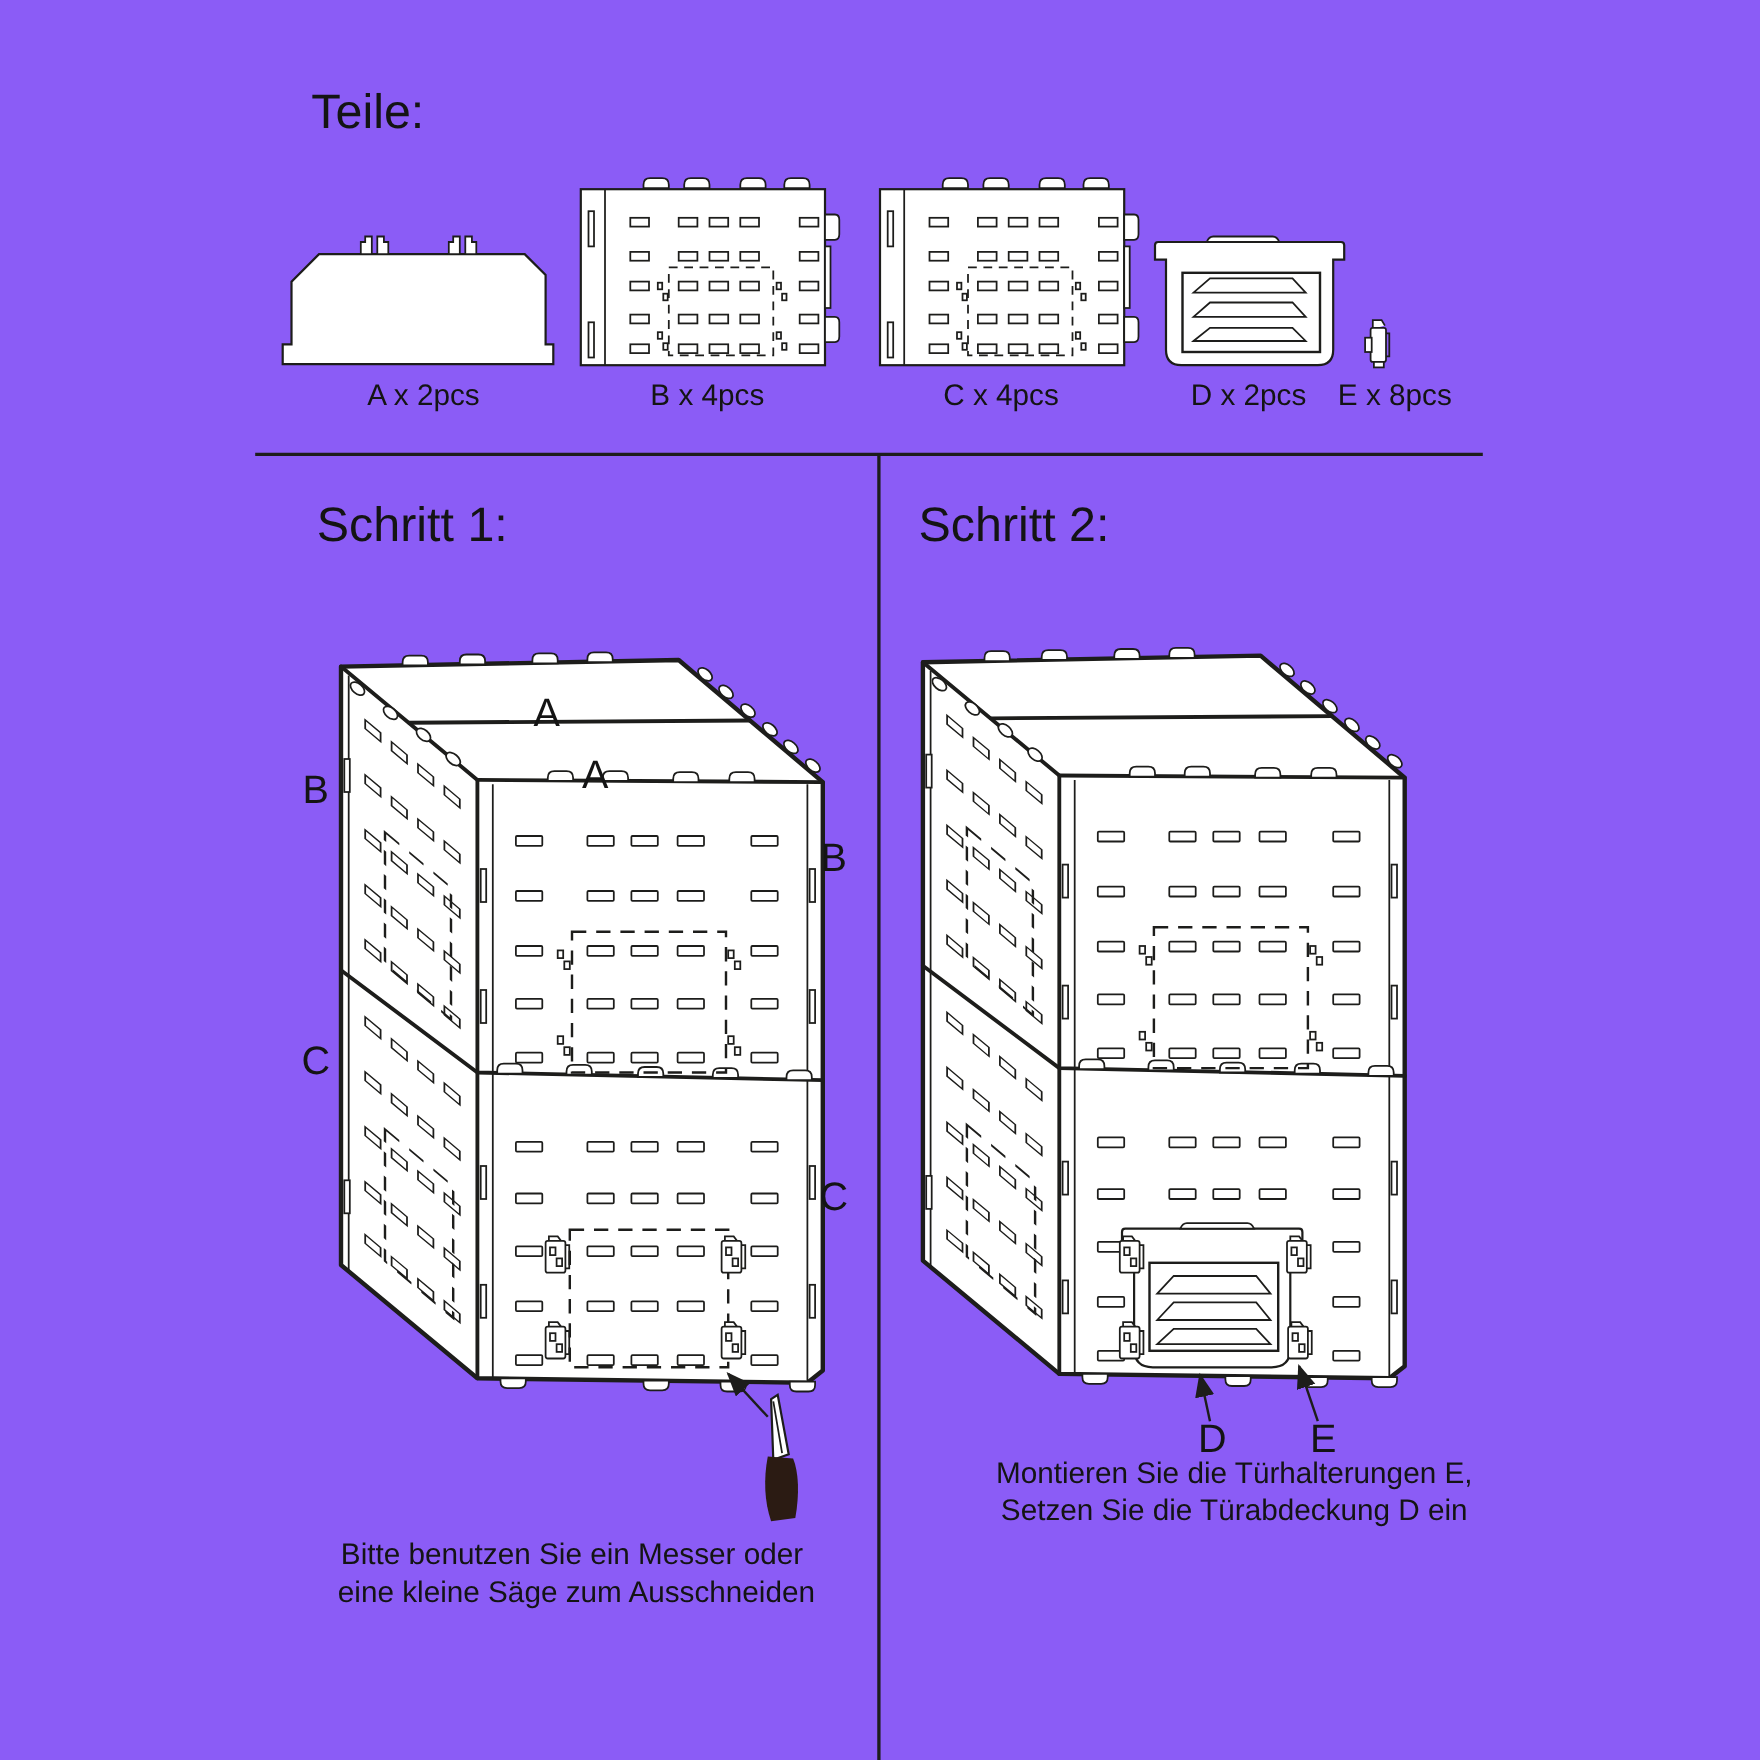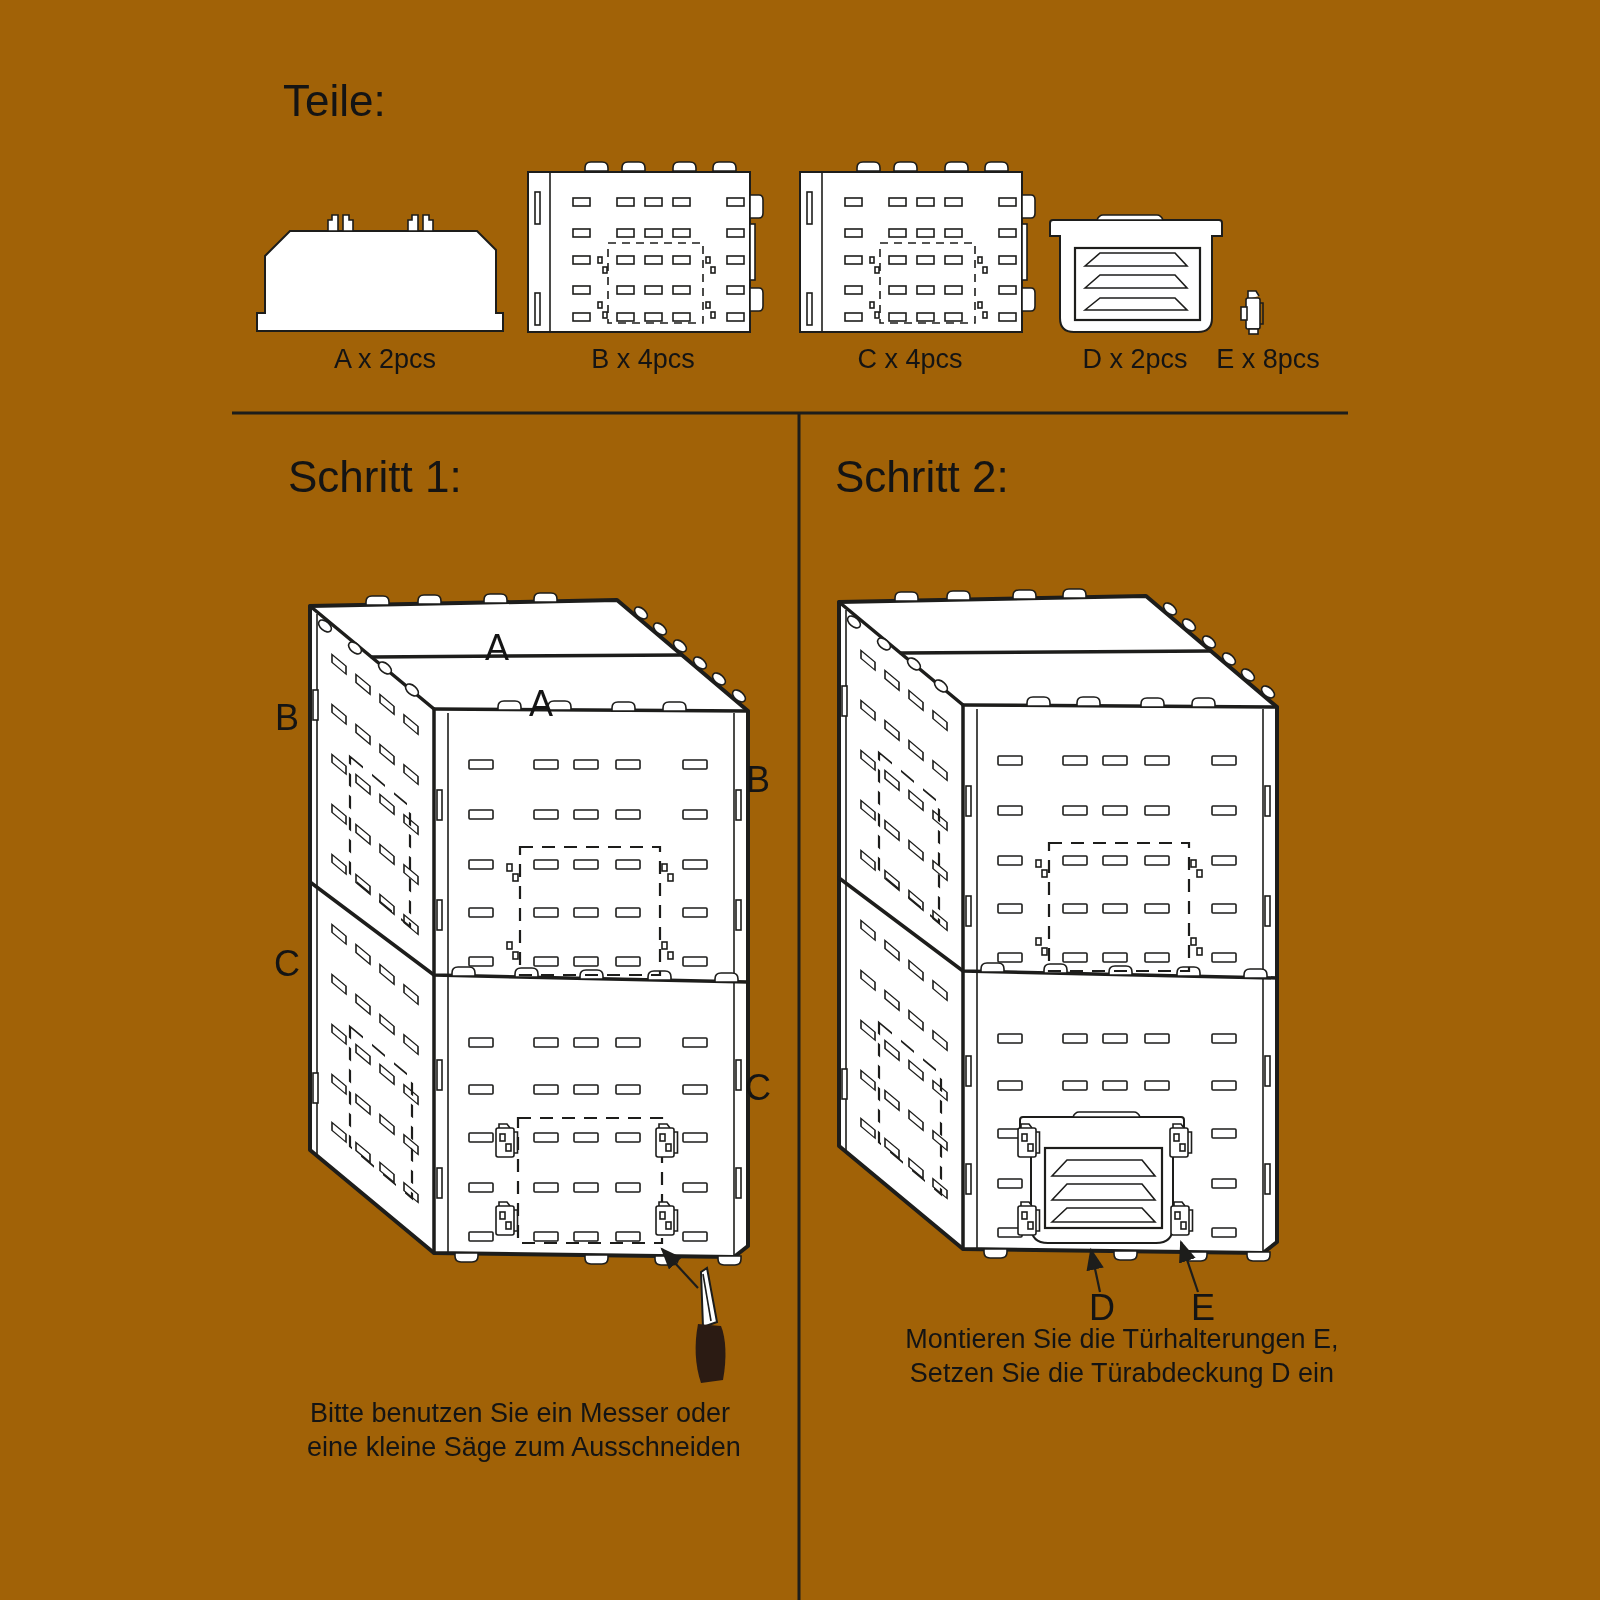--- a/index.html
+++ b/index.html
@@ -1,16 +1,16 @@
 <!DOCTYPE html>
 <html><head>
 <meta charset="utf-8">
 <style>
   html,body{margin:0;padding:0;background:#fff}
-  .page{position:relative;width:1600px;height:1600px;background:#a16207;overflow:hidden}
+  .page{position:relative;width:1600px;height:1600px;background:#8b5cf6;overflow:hidden}
   svg{position:absolute;left:0;top:0}
   
   .s  {fill:#fff;stroke:#1d1d1b;stroke-width:1.6}
   .s2 {fill:#fff;stroke:#1d1d1b;stroke-width:2}
   .nf {fill:none;stroke:#1d1d1b;stroke-width:1.6}
   .nf2{fill:none;stroke:#1d1d1b;stroke-width:2.2}
   .thick{fill:#fff;stroke:#1d1d1b;stroke-width:4;stroke-linejoin:round;stroke-linecap:round}
   .tkl{fill:none;stroke:#1d1d1b;stroke-width:3.5;stroke-linejoin:round;stroke-linecap:round}
   .dash {fill:none;stroke:#1d1d1b;stroke-width:2.2;stroke-dasharray:13 9}
   .dash2{fill:none;stroke:#1d1d1b;stroke-width:1.6;stroke-dasharray:8 6}

